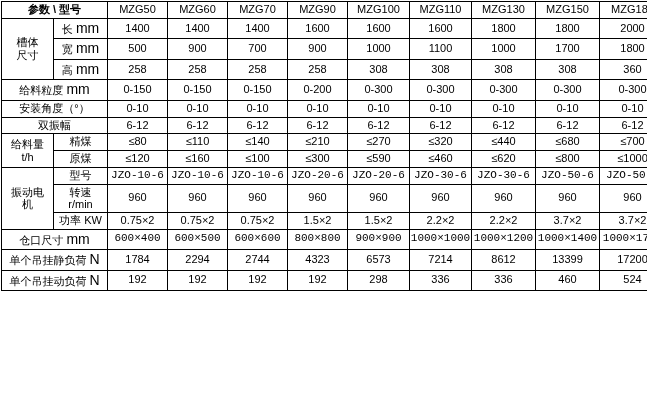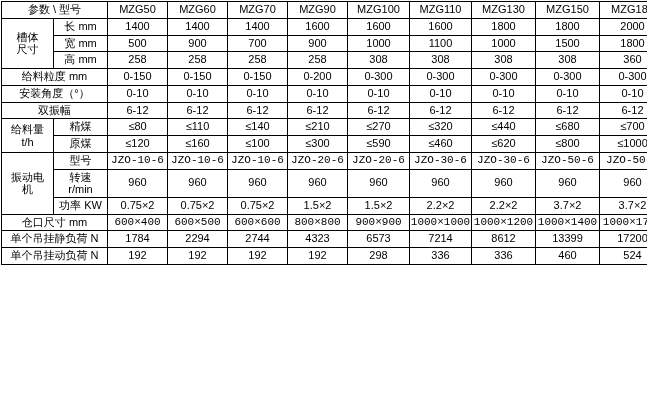--- a/index.html
+++ b/index.html
@@ -37,30 +37,31 @@
     font-size: 12px;
   }
   td.sublabel {
     font-size: 11px;
   }
   td.small {
     font-size: 10px;
     font-family: Liberation Mono, monospace;
   }
   .unit {
-    font-size: 11px;
+    font-size: 14px;
     text-align: center;
   }
   .stack {
     display: block;
     line-height: 1.15;
   }
   .corner {
     position: relative;
     font-size: 12px;
+    font-weight: bold;
   }
 </style>
 </head>
 <body>
 
 <table id="spec-table">
   <colgroup>
     <col style="width:52px">
     <col style="width:54px">
     <col style="width:60px">
@@ -107,21 +108,21 @@
 
     <tr>
       <td class="sublabel"><span>宽</span> <span class="unit">mm</span></td>
       <td>500</td>
       <td>900</td>
       <td>700</td>
       <td>900</td>
       <td>1000</td>
       <td>1100</td>
       <td>1000</td>
-      <td>1500</td>
+      <td>1700</td>
       <td>1800</td>
     </tr>
 
     <tr>
       <td class="sublabel"><span>高</span> <span class="unit">mm</span></td>
       <td>258</td>
       <td>258</td>
       <td>258</td>
       <td>258</td>
       <td>308</td>

